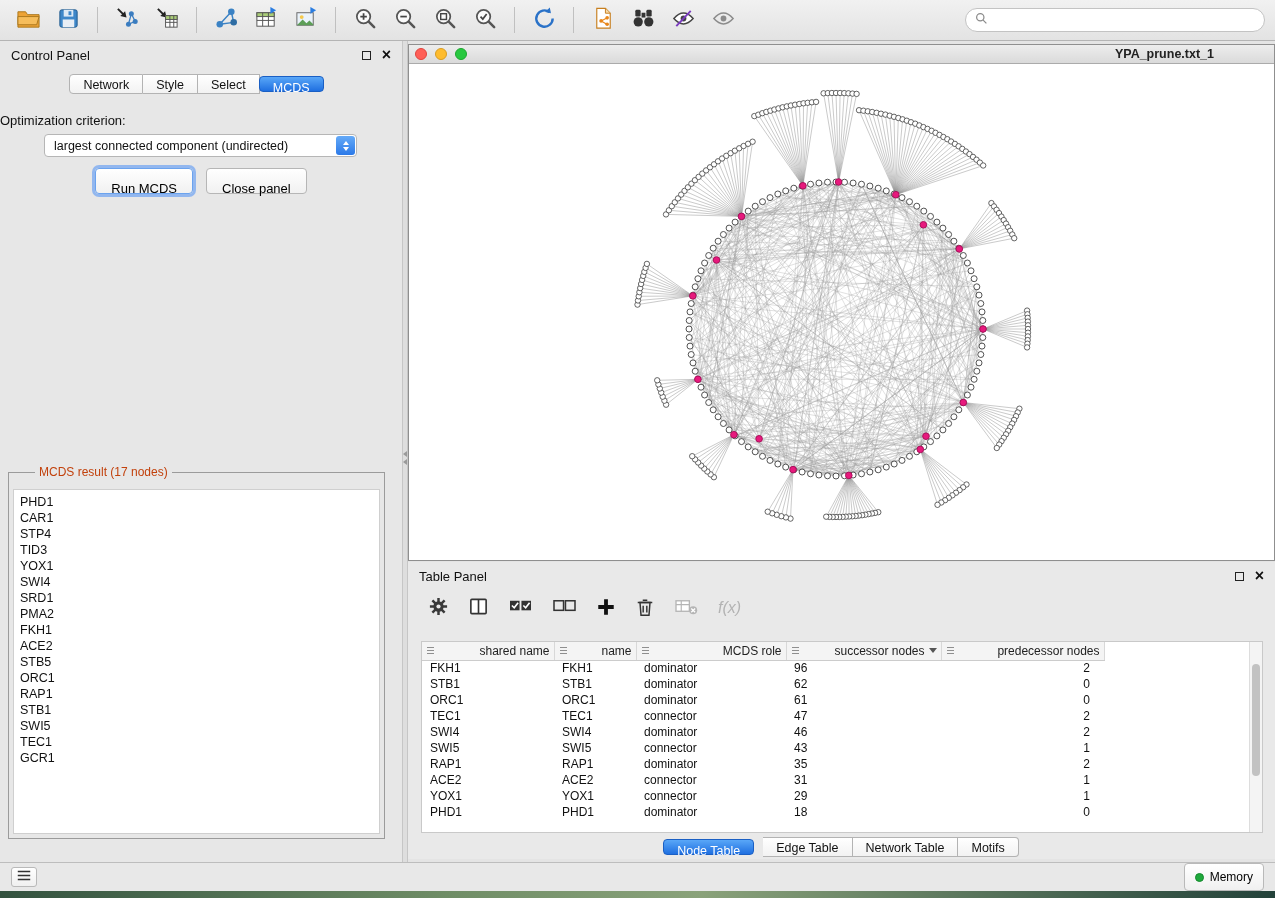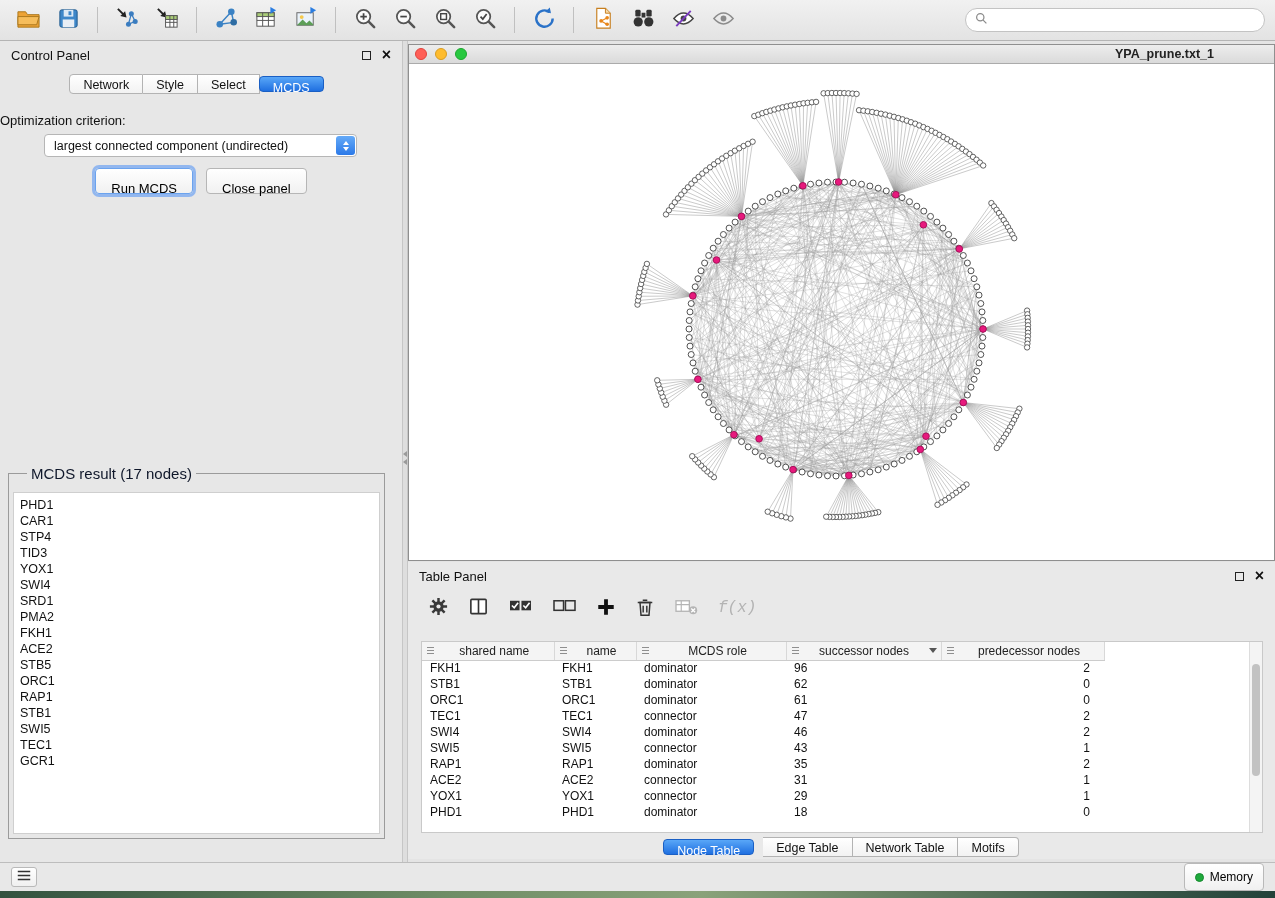--- a/index.html
+++ b/index.html
@@ -30,21 +30,21 @@
   .opt-label{position:absolute;left:0;right:0;top:72px;text-align:left;font-size:13px}
   .dropdown{position:absolute;left:44px;top:93px;width:313px;height:23px;background:#fff;border:1px solid #b6b6b6;border-radius:4px;display:flex;align-items:center;font-size:12.5px;padding-left:9px;cursor:default}
   .dd-cap{position:absolute;right:1px;top:1px;width:19px;height:19px;background:linear-gradient(#64aaf8,#2b79e8);border-radius:3px;display:flex;flex-direction:column;align-items:center;justify-content:center}
   .dd-cap i{display:block;width:0;height:0;border-left:3.5px solid transparent;border-right:3.5px solid transparent}
   .dd-cap i.up{border-bottom:4px solid #fff;margin-bottom:2px}
   .dd-cap i.down{border-top:4px solid #fff}
   .btn-row{position:absolute;left:0;right:0;top:127px;display:flex;justify-content:center;gap:13px}
   .btn{height:23px;padding:12px 15px;background:linear-gradient(#ffffff,#f1f1f1);border:1px solid #b6b6b6;border-radius:4px;font-size:13px;font-family:"Liberation Sans",sans-serif;cursor:default}
   .btn.focusring{box-shadow:0 0 0 3px rgba(77,144,245,.55);border-color:#6ba3ee}
   .result-box{position:absolute;left:8px;top:424px;width:377px;bottom:23px;border:1px solid #9b9b9b;padding:2px}
-  .result-box legend{font-size:15px;margin-left:16px;padding:0 4px;color:#0f172a}
+  .result-box legend{font-size:12px;margin-left:24px;padding:0 4px;color:#c2410c}
   .result-list{position:absolute;left:4px;right:4px;top:10px;bottom:4px;background:#fff;border:1px solid #cfcfcf;overflow:hidden;padding:4px 0 0 6px}
   .result-item{font-size:12.5px;line-height:16px;color:#111}
 
   
   .v-splitter{position:absolute;left:402px;top:41px;width:6px;height:821px;background:#dedede;border-left:1px solid #c6c6c6;border-right:1px solid #c6c6c6}
   .v-splitter .grip{position:absolute;top:408px;left:0;width:4px}
   .v-splitter .grip i{display:block;width:0;height:0;border-top:3px solid transparent;border-bottom:3px solid transparent;border-right:4px solid #9a9a9a;margin:2px 0}
 
   
   .network-window{position:absolute;left:408px;top:44px;width:867px;height:517px;border:1px solid #8f8f8f;background:#fff}
@@ -54,27 +54,27 @@
   .tl.yellow{background:#febc2e;border:1px solid #d89c22}
   .tl.green{background:#28c840;border:1px solid #1da72f}
   .net-title{position:absolute;left:60px;right:60px;text-align:right;font-size:12.5px;font-weight:bold;color:#222;white-space:nowrap;overflow:hidden}
   .net-canvas{position:absolute;left:0;top:19px;right:0;bottom:0;background:#fff}
   .net-canvas svg{display:block;width:100%;height:100%}
 
   
   .table-panel{position:absolute;left:408px;top:562px;width:867px;height:297px;background:#e9e9e9}
   .tp-toolbar{position:absolute;left:10px;top:28px;right:10px;height:36px;display:flex;align-items:center;gap:19px;padding:0 10px}
   .tp-toolbar .ticon{display:flex;align-items:center;justify-content:center;background:none;border:none;cursor:default}
-  .fx{font-family:Liberation Mono, monospace;font-style:italic;font-size:16px;color:#b3b3b3}
+  .fx{font-family:Liberation Sans, sans-serif;font-style:italic;font-size:16px;color:#b3b3b3}
   .table-wrap{position:absolute;left:13px;top:79px;right:12px;height:192px;background:#fff;border:1px solid #c9c9c9;overflow:hidden}
   table{border-collapse:collapse;table-layout:fixed;width:100%}
   col.c0{width:132px}col.c1{width:82px}col.c2{width:150px}col.c3{width:155px}col.c4{width:163px}col.cf{width:auto}
   th{height:18px;background:#f4f4f4;border-right:1px solid #d8d8d8;border-bottom:1px solid #cccccc;font-weight:normal;font-size:12px;color:#222;position:relative;padding:0 4px;white-space:nowrap}
   th .thflex{display:flex;align-items:center;gap:4px}
-  th .th-label{flex:1;text-align:center}
+  th .th-label{flex:1;text-align:right}
   .th-caret{width:0;height:0;border-left:4px solid transparent;border-right:4px solid transparent;border-top:5px solid #555}
   th.filler{background:transparent;border:none}
   td{height:16px;font-size:12px;color:#111;padding:0 8px;white-space:nowrap;overflow:hidden}
   td.c3{text-align:left;padding-right:26px}
   td.c4{text-align:right;padding-right:14px}
   .tscroll{position:absolute;right:0;top:0;bottom:0;width:13px;background:#f4f4f4;border-left:1px solid #ddd}
   .tthumb{position:absolute;left:2px;right:2px;top:22px;height:112px;background:#c2c2c2;border-radius:5px}
   .bottom-tabs{position:absolute;left:0;right:0;top:275px}
 
   

